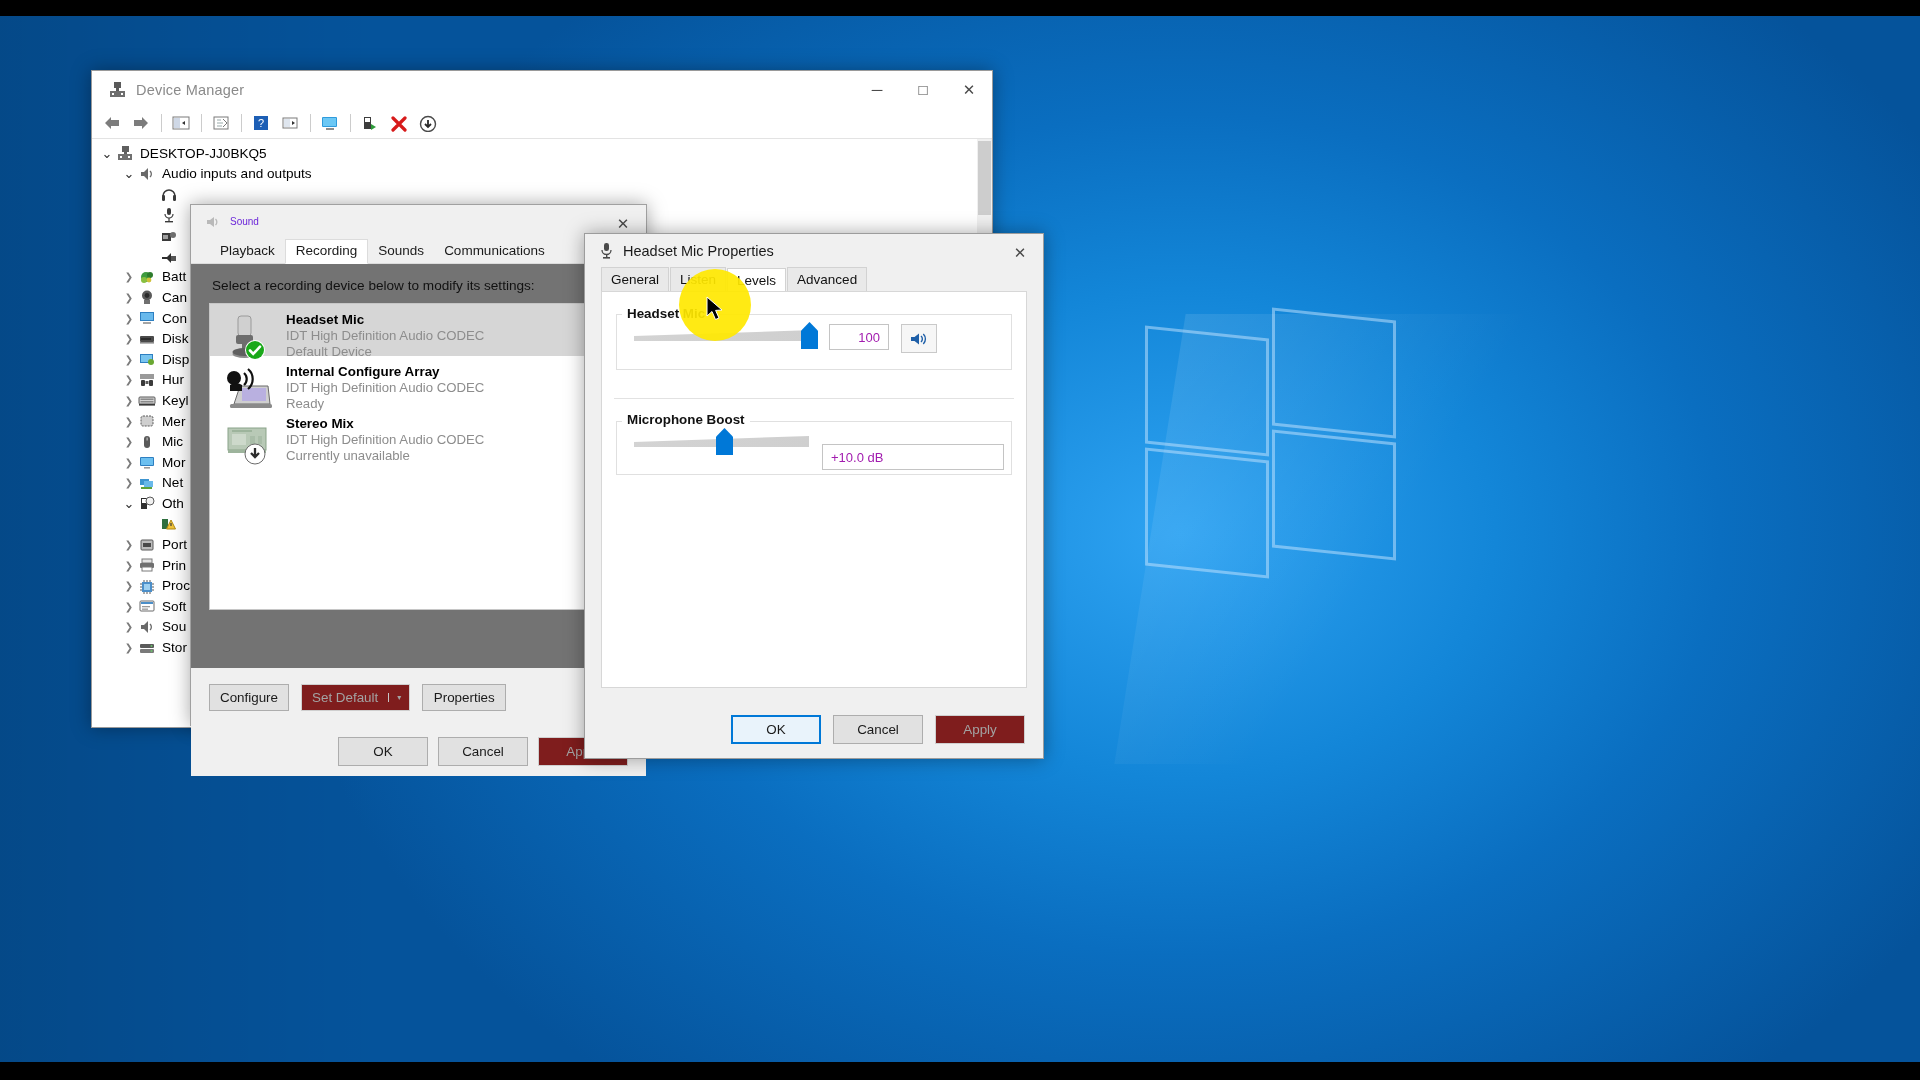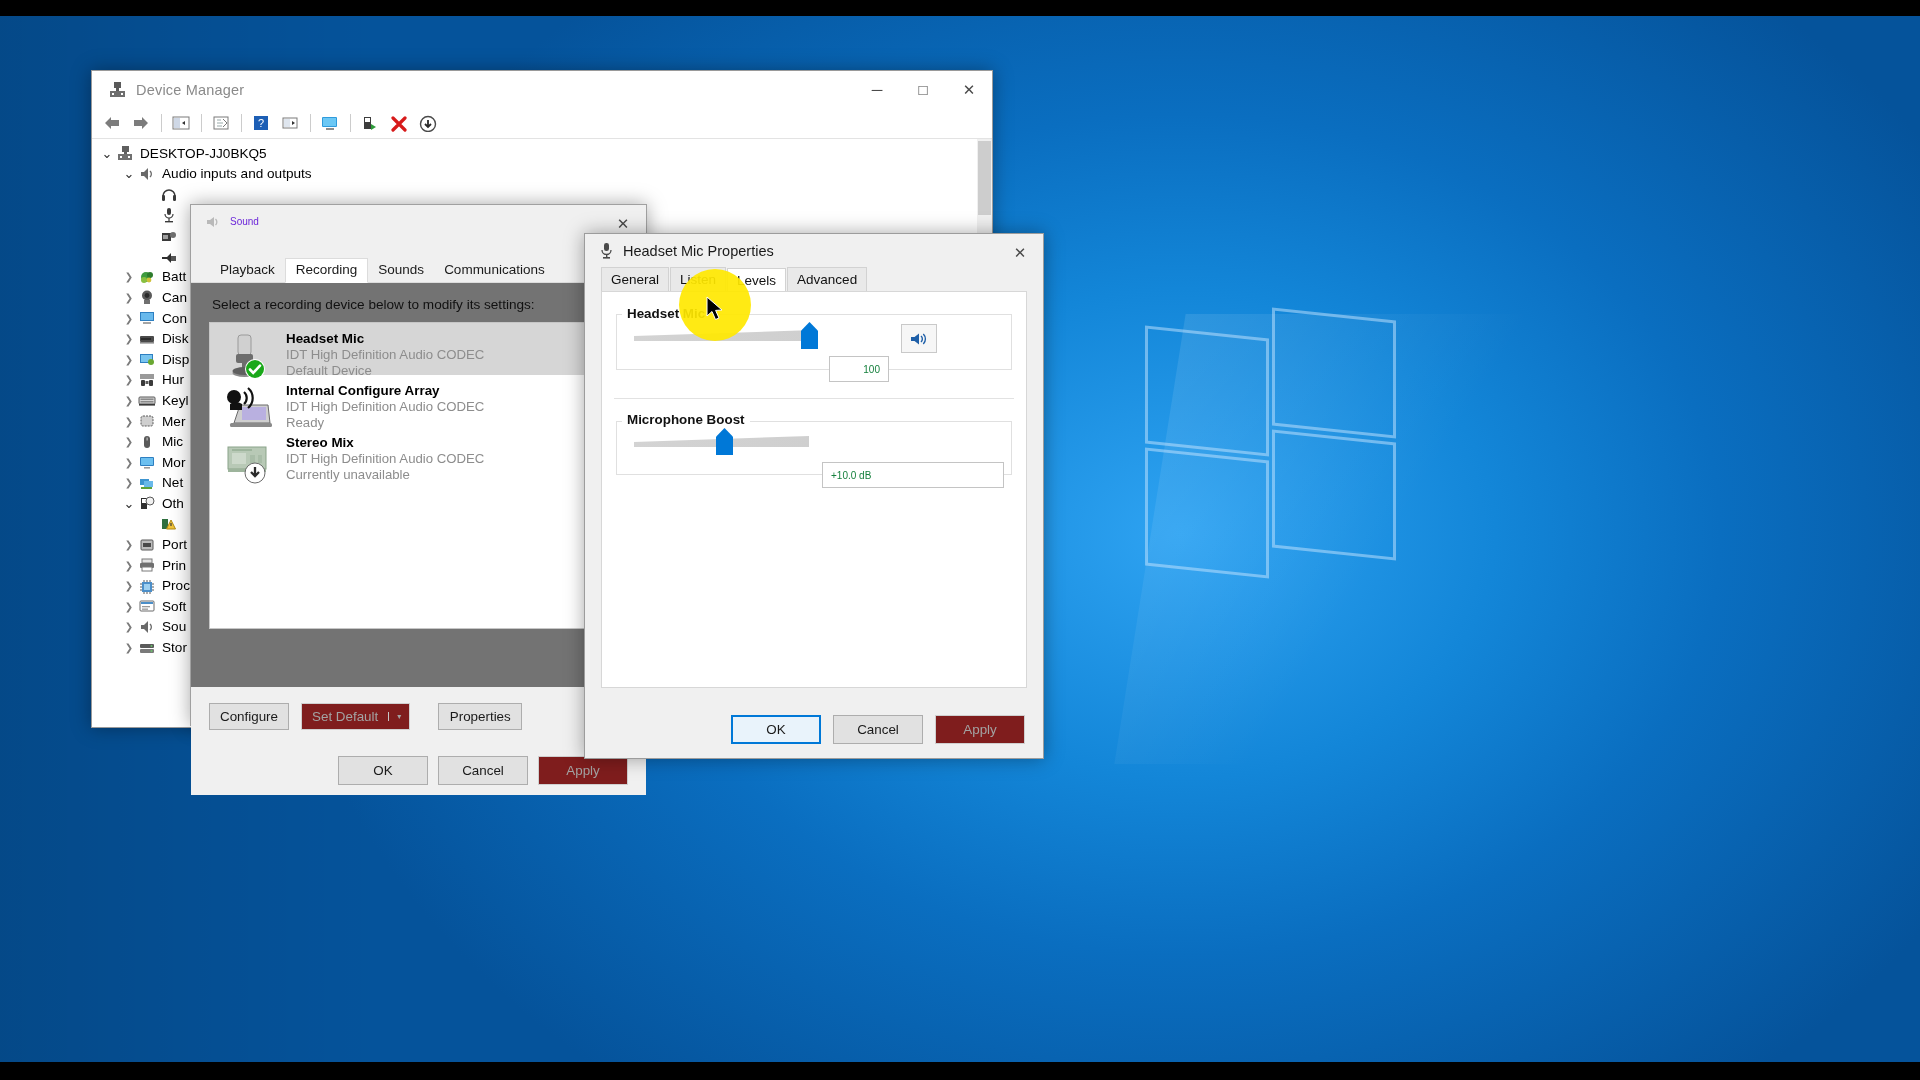--- a/index.html
+++ b/index.html
@@ -48,21 +48,21 @@
   .tlabel{font-size:13.6px;}
   .scrollbar{position:absolute;right:0;top:0;width:15px;height:520px;background:#f0f0f0;}
   .sb-thumb{position:absolute;right:1px;top:2px;width:13px;height:74px;background:#cdcdcd;}
   .sb-arrow{position:absolute;right:0;width:15px;height:16px;color:#606060;font-size:8px;text-align:center;line-height:16px;}
 
   
   #sound{left:190px;top:204px;width:455px;height:520px;background:#f0f0f0;border:1px solid #a0a0a0;}
   #sound .titlebar{height:33px;background:#f0f0f0;display:flex;align-items:center;position:relative;}
   #sound .tb-title{font-size:10px;color:#6d28d9;}
   #sound .tb-icon{width:16px;height:16px;margin-left:14px;margin-right:9px;}
-  .tabstrip{display:flex;align-items:flex-end;height:25px;padding-left:19px;border-bottom:1px solid #dcdcdc;margin-top:19px;}
+  .tabstrip{display:flex;align-items:flex-end;height:25px;padding-left:19px;border-bottom:1px solid #dcdcdc;}
   .tab{font-size:13.5px;color:#1a1a1a;padding:4px 10px 5px 10px;background:transparent;line-height:14px;}
   .tab.active{background:#fff;border:1px solid #dcdcdc;border-bottom:1px solid #fff;position:relative;top:1px;}
   .soundbody{background:#737373;height:404px;position:relative;padding:0;}
   .hint{font-size:13.6px;color:#111;padding:14px 0 10px 21px;}
   .devlist{margin:0 18px;border:1px solid #c6c6c6;background:#fff;height:305px;overflow:hidden;}
   .devrow{display:flex;padding:8px 0 8px 10px;height:52px;box-sizing:border-box;align-items:flex-start;}
   .devrow.sel{background:#d6d6d6;}
   .devicon{width:58px;height:50px;position:relative;flex:0 0 58px;}
   .devtext{padding-left:8px;}
   .devname{font-size:13.4px;font-weight:bold;color:#000;line-height:16px;}
@@ -83,21 +83,21 @@
   #props .tb-icon{width:15px;height:17px;margin-left:14px;margin-right:9px;}
   .ptabs{display:flex;align-items:flex-end;height:24px;padding-left:16px;}
   .ptab{font-size:13.5px;color:#111;padding:4px 9px 4px 9px;background:#e9e9e9;border:1px solid #d2d2d2;border-bottom:none;margin-right:1px;line-height:15px;}
   .ptab.active{background:#fff;position:relative;top:1px;}
   .ppanel{margin:0 16px;background:#fff;border:1px solid #d7d7d7;height:395px;position:relative;}
   .group{position:absolute;border:1px solid #e0e0e0;}
   .grouptitle{position:absolute;background:#fff;font-size:13.4px;color:#111;font-weight:bold;padding:0 5px;}
   .slidertrack{position:absolute;height:10px;}
   .trackshape{width:100%;height:100%;background:linear-gradient(to right,#d3d3d3,#cfcfcf);clip-path:polygon(0 55%,100% 0,100% 100%,0 100%);}
   .thumb{position:absolute;width:17px;height:27px;background:#0078d7;clip-path:polygon(50% 0,100% 32%,100% 100%,0 100%,0 32%);}
-  .valuebox{position:absolute;border:1px solid #c4c4c4;background:#fff;display:flex;align-items:center;box-sizing:border-box;font-size:10px;color:#15803d;margin-top:32px;}
+  .valuebox{position:absolute;border:1px solid #c4c4c4;background:#fff;display:flex;align-items:center;box-sizing:border-box;font-size:13px;color:#a21caf;}
   .spk{position:absolute;width:34px;height:27px;border:1px solid #c9c9c9;background:#f6f6f6;display:flex;align-items:center;justify-content:center;}
   .hrule{position:absolute;height:1px;background:#e2e2e2;}
   .pfoot{position:absolute;left:0;bottom:0;width:100%;height:58px;display:flex;align-items:center;justify-content:flex-end;gap:12px;padding-right:18px;box-sizing:border-box;}
   .btn.primary{border:2px solid #0078d7;background:#e9f3fb;}
   .btn.wide{min-width:90px;height:29px;}
 
   
   .hl{position:absolute;border-radius:50%;background:#ffe800;opacity:.92;}
   .cursor{position:absolute;width:0;height:0;}
   .cursor svg{display:block;}
@@ -528,21 +528,21 @@
           </div>
         </div>
     </div>
 
     <div class="soundfoot">
       <div class="btn" style="min-width:80px">Configure</div>
       <div class="btn split disabled" style="margin-left:12px;min-width:96px">
         <span class="lbl">Set Default</span>
         <span class="arrow">▾</span>
       </div>
-      <div class="btn" style="margin-left:28px;min-width:84px">Properties</div>
+      <div class="btn" style="margin-left:12px;min-width:84px">Properties</div>
     </div>
 
     <div class="dlgfoot">
       <div class="btn wide">OK</div>
       <div class="btn wide">Cancel</div>
       <div class="btn wide disabled">Apply</div>
     </div>
   </div>
 
   <div class="window" id="props">
@@ -593,21 +593,21 @@
       <div class="hrule" style="left:12px;top:106px;width:400px;"></div>
 
       <div class="group" style="left:14px;top:129px;width:394px;height:52px;"></div>
       <div class="grouptitle" style="left:20px;top:120px;">Microphone Boost</div>
 
       <div class="slidertrack" style="left:32px;top:144px;width:175px;height:11px;">
         <div class="trackshape"></div>
       </div>
       <div class="thumb" style="left:114px;top:136px;"></div>
 
-      <div class="valuebox" style="left:220px;top:138px;width:182px;height:26px;padding-left:8px;">
+      <div class="valuebox" style="left:220px;top:152px;width:182px;height:26px;padding-left:8px;">
         <span>+10.0 dB</span>
       </div>
     </div>
 
     <div class="pfoot">
       <div class="btn wide primary">OK</div>
       <div class="btn wide">Cancel</div>
       <div class="btn wide disabled">Apply</div>
     </div>
   </div>

